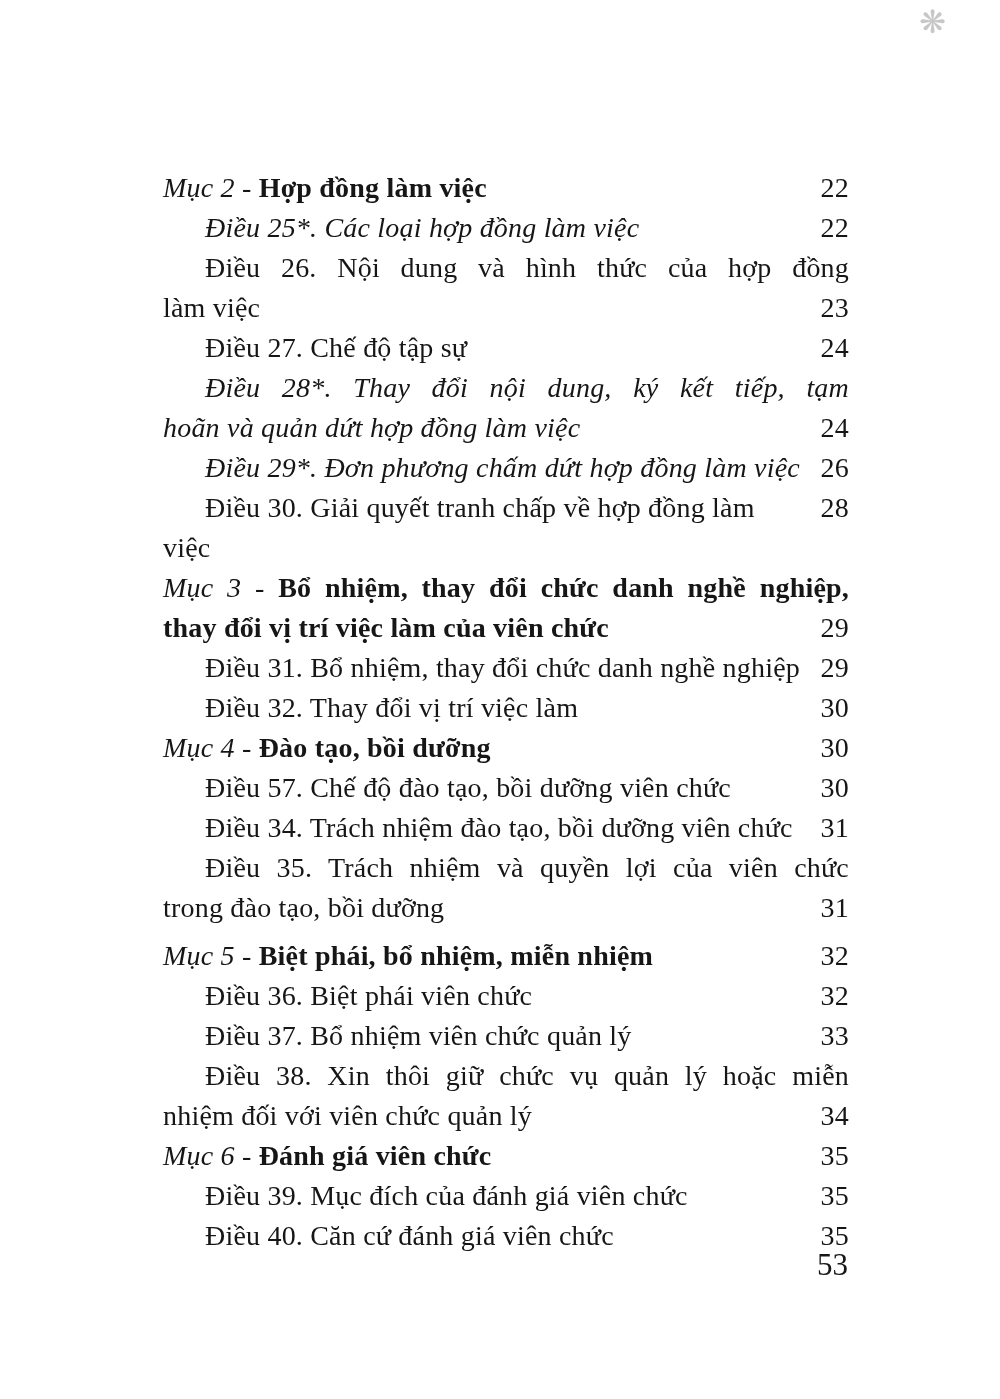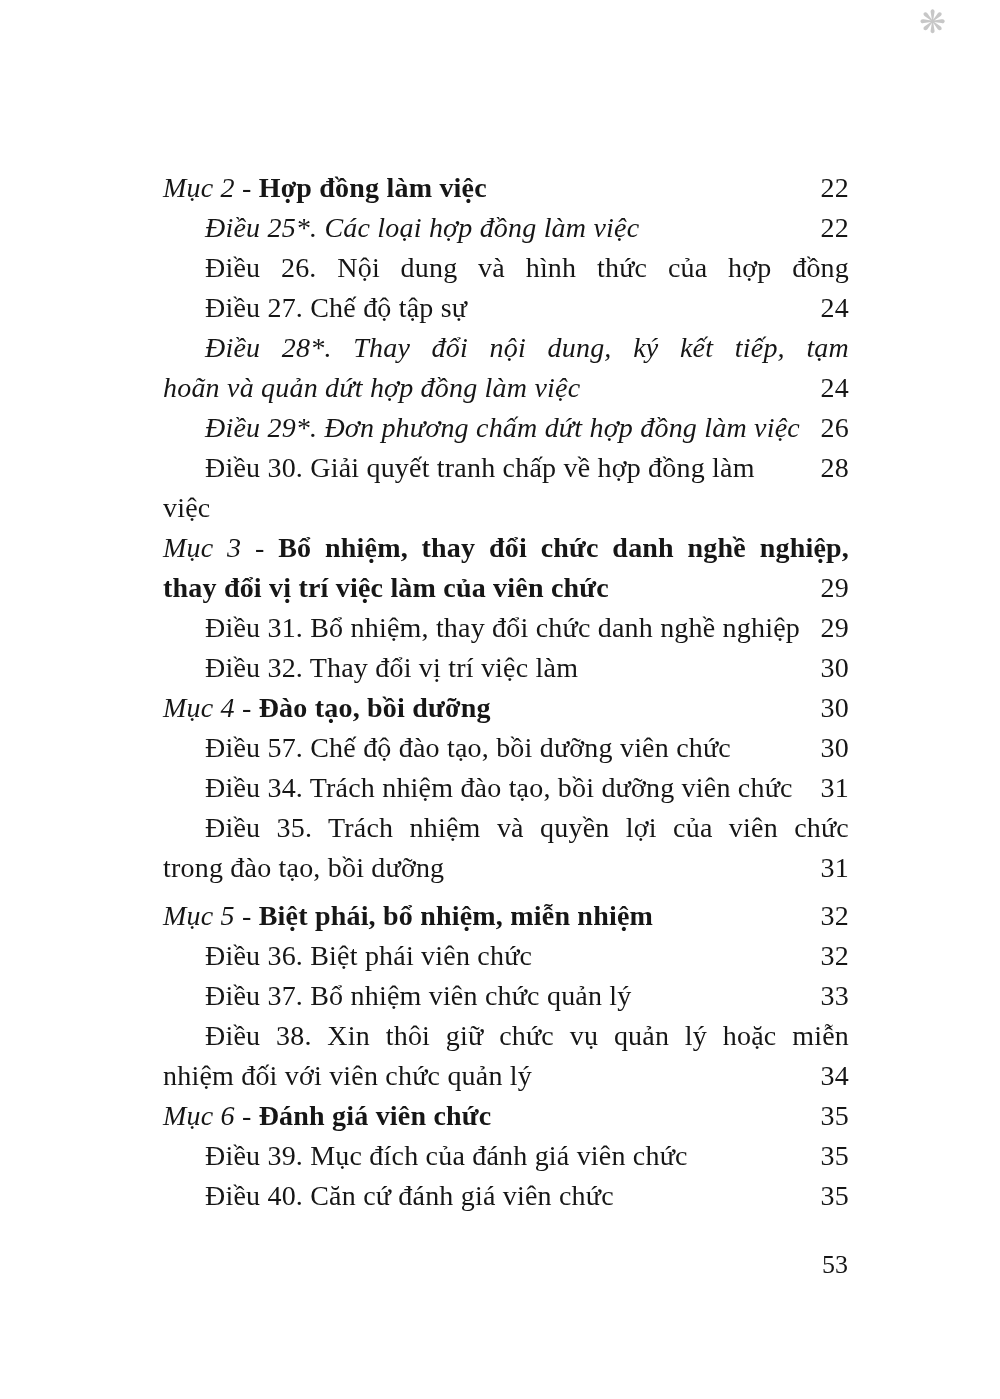--- a/index.html
+++ b/index.html
@@ -28,39 +28,43 @@
   .row.gap{margin-top:8px;align-items:center;}
   .row .text{flex:1 1 auto;min-width:0;}
   .row.indent .text{text-indent:42px;}
   .row.justify .text{text-align:justify;text-align-last:justify;}
   .row .page{margin-left:18px;white-space:nowrap;}
   .seg.italic{font-style:italic;}
   .seg.bold{font-weight:bold;}
   .seg.regular{font-style:normal;font-weight:normal;}
   .footer-page{
     position:absolute;top:1248px;right:152px;
-    font-size:26px;line-height:34px;
+    font-size:31px;line-height:34px;
   }
 </style>
 </head>
 <body>
 
 <div class="corner-icon">❋</div>
 
 <div class="toc">
     <div class="row">
       <span class="text"><span class="seg italic">Mục 2 </span><span class="seg regular">- </span><span class="seg bold">Hợp đồng làm việc</span></span>
       <span class="page">22</span>
     </div>
     <div class="row indent">
       <span class="text"><span class="seg italic">Điều 25*. Các loại hợp đồng làm việc</span></span>
       <span class="page">22</span>
     </div>
     <div class="row indent justify">
       <span class="text"><span class="seg regular">Điều 26. Nội dung và hình thức của hợp đồng</span></span>
+    </div>
+    <div class="row">
+      <span class="text"><span class="seg regular">làm việc</span></span>
+      <span class="page">23</span>
     </div>
     <div class="row indent">
       <span class="text"><span class="seg regular">Điều 27. Chế độ tập sự</span></span>
       <span class="page">24</span>
     </div>
     <div class="row indent justify">
       <span class="text"><span class="seg italic">Điều 28*. Thay đổi nội dung, ký kết tiếp, tạm</span></span>
     </div>
     <div class="row">
       <span class="text"><span class="seg italic">hoãn và quản dứt hợp đồng làm việc</span></span>

